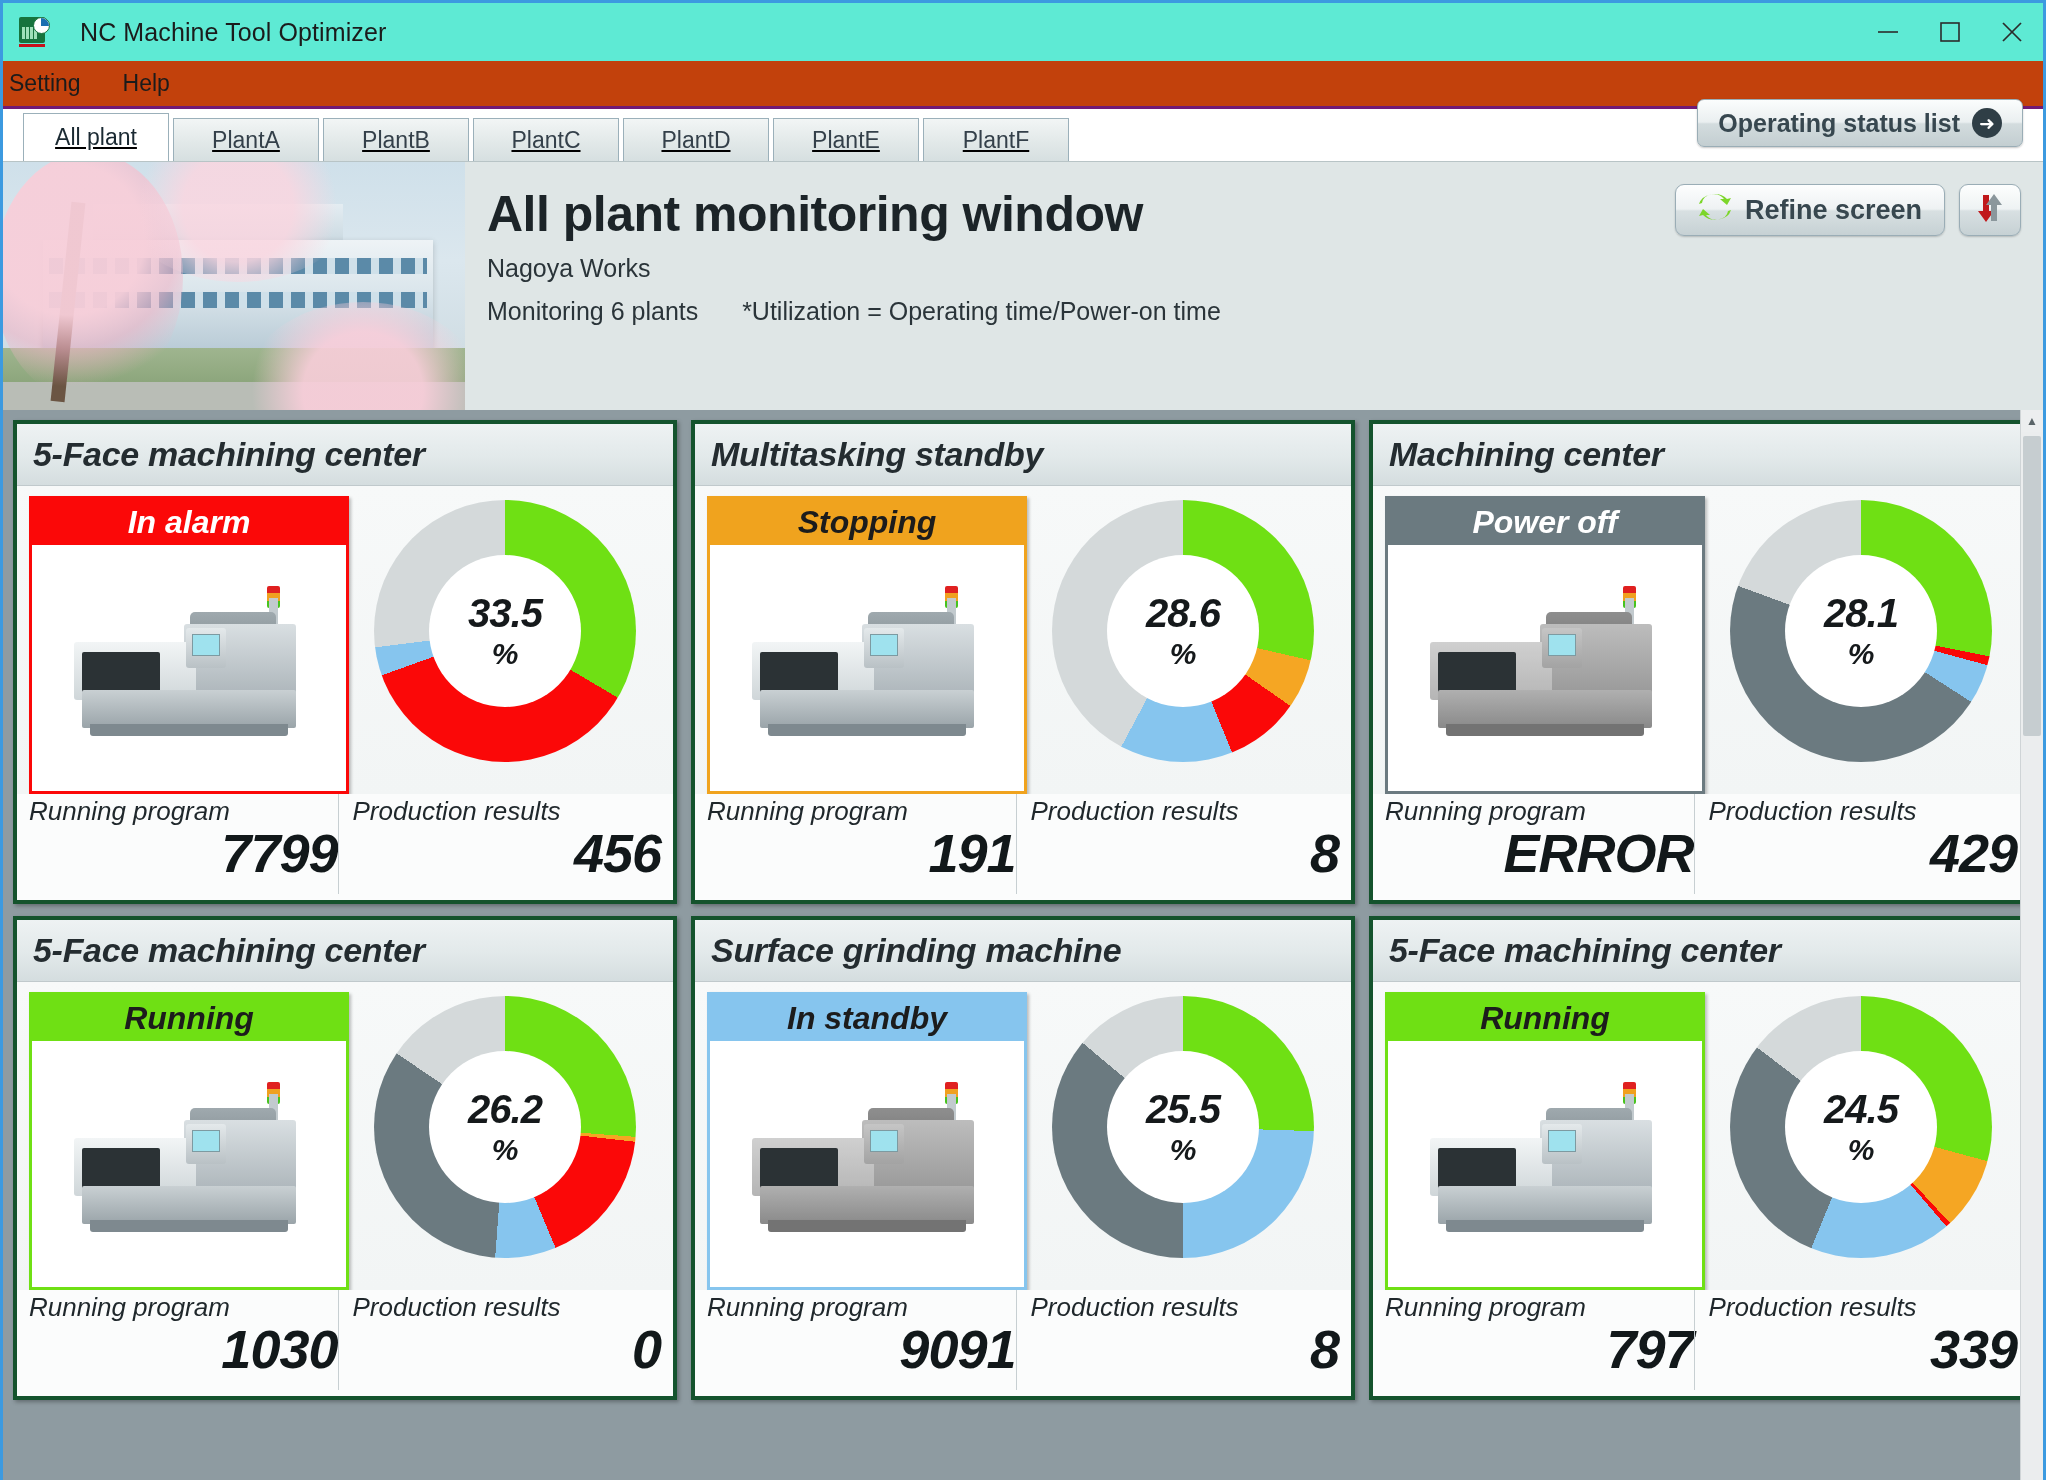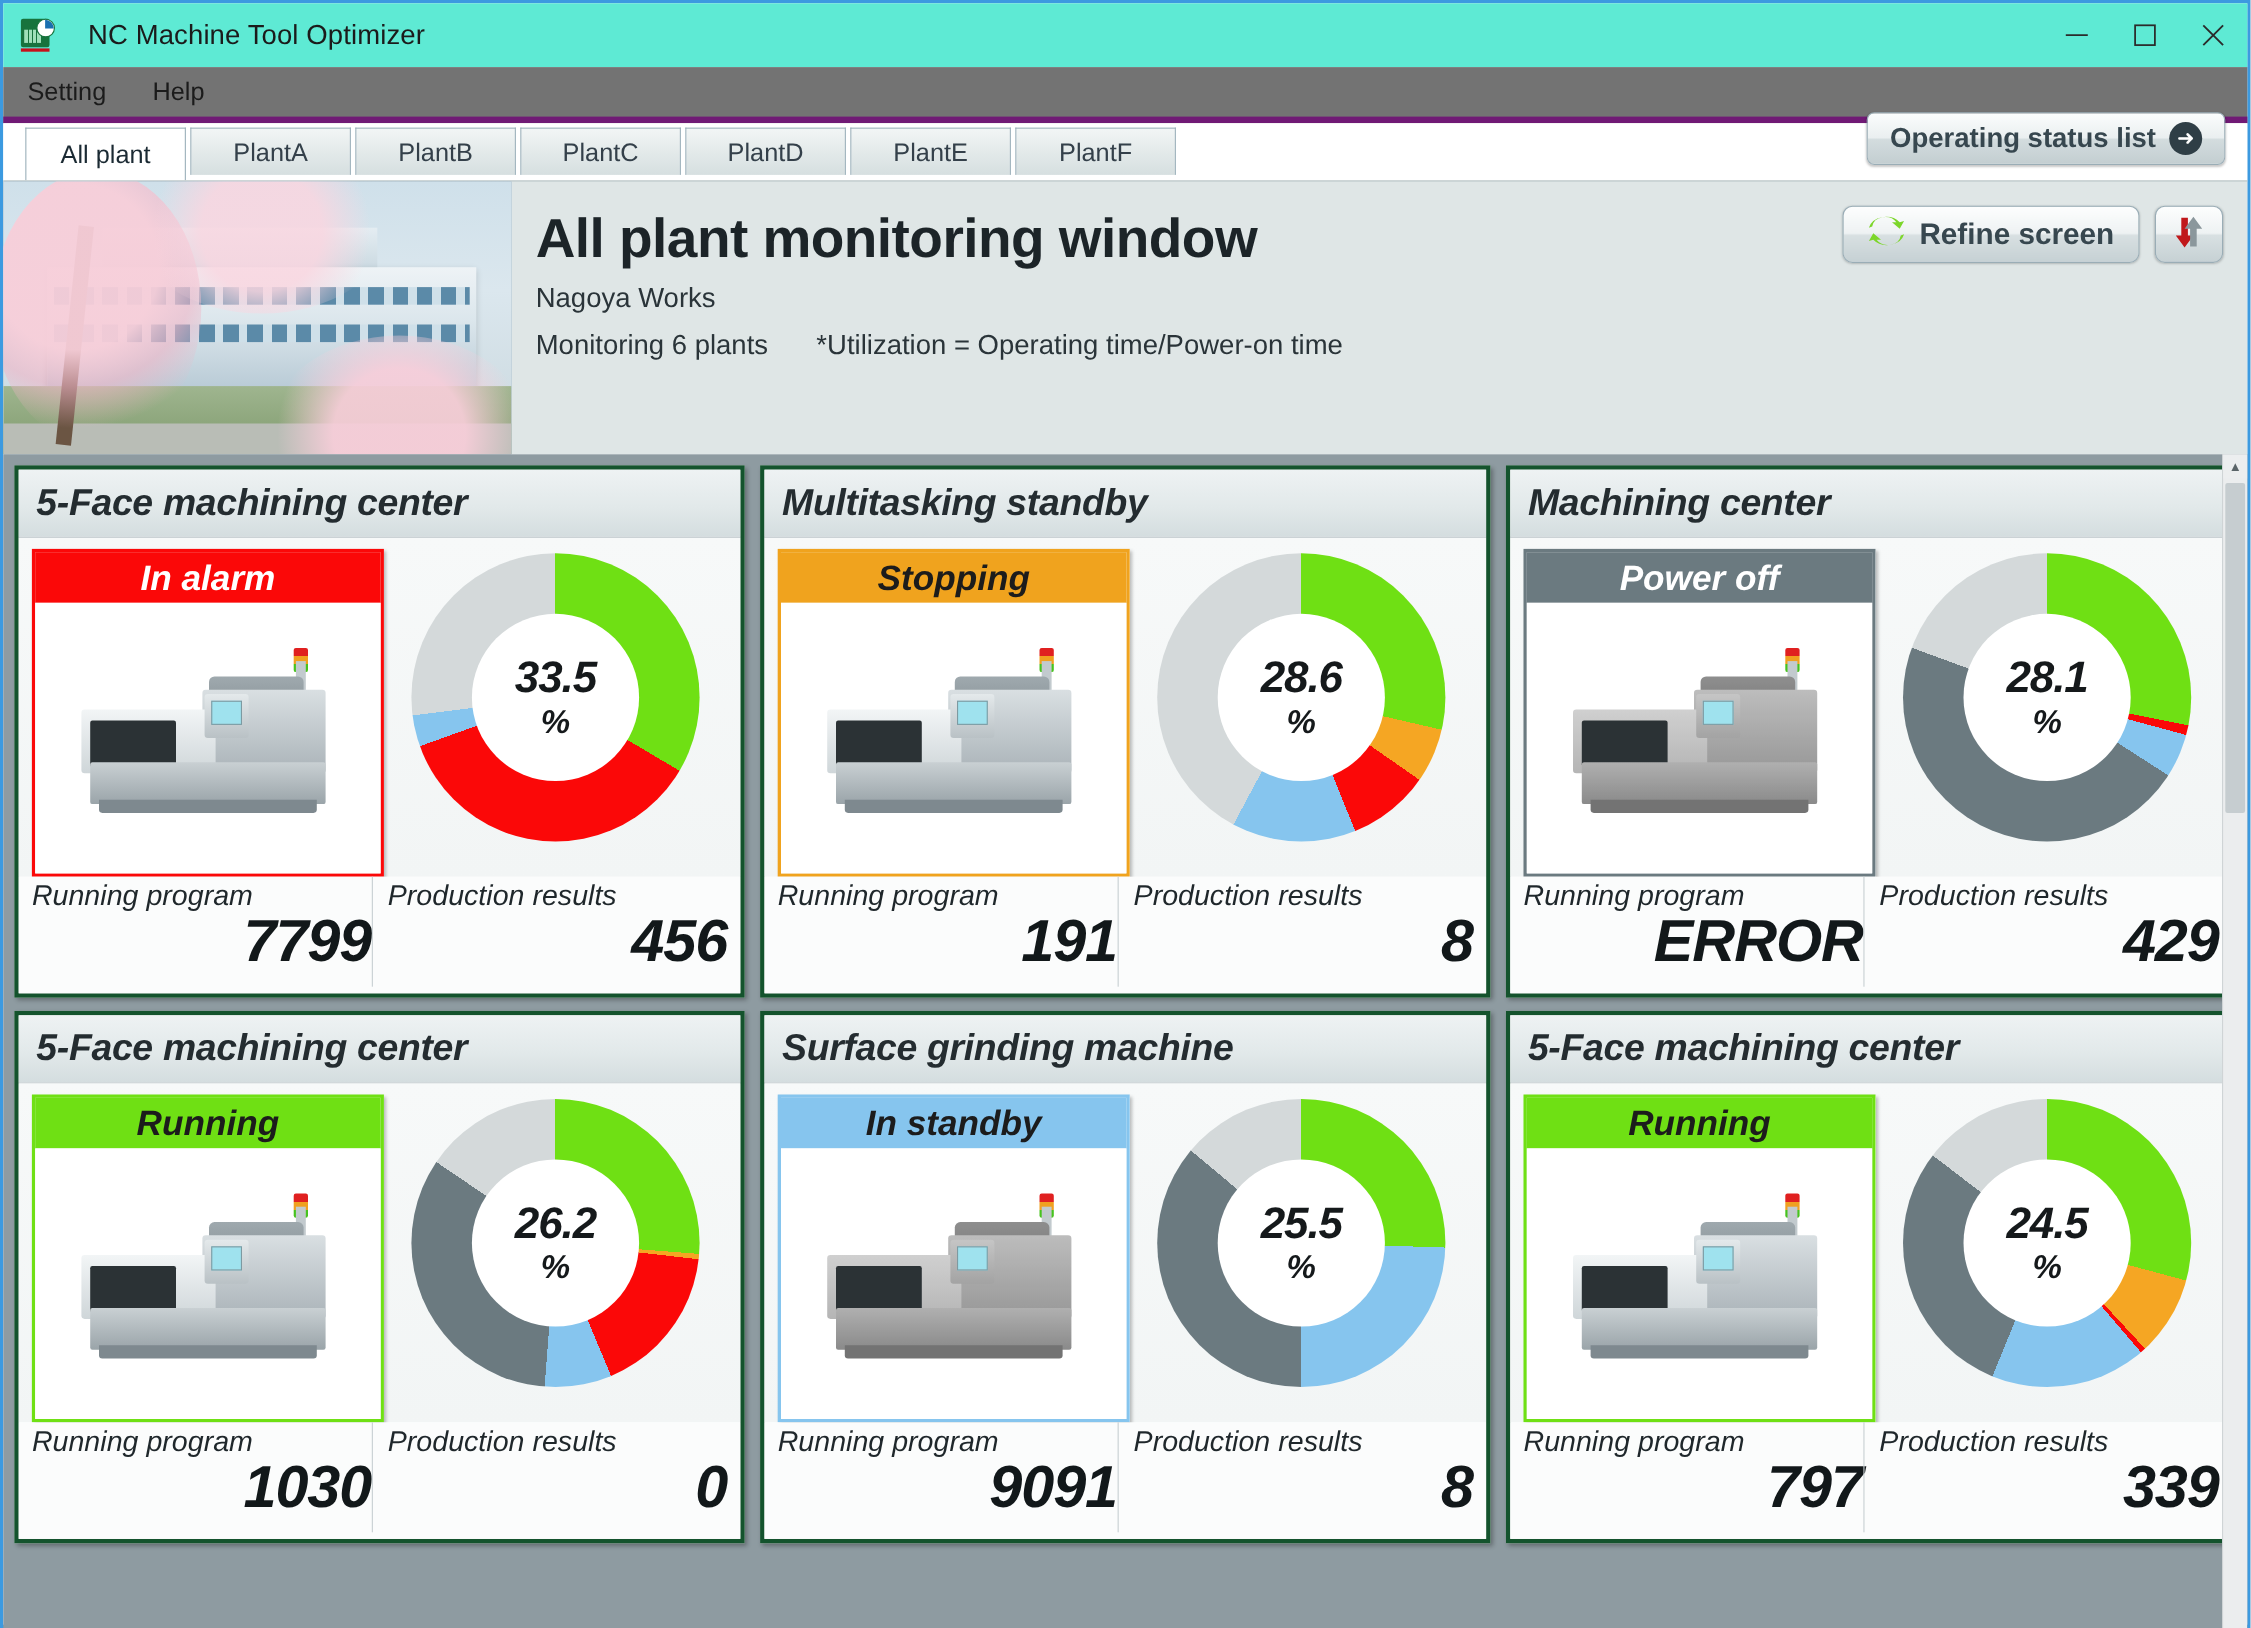--- a/index.html
+++ b/index.html
@@ -21,26 +21,26 @@
      repeating-linear-gradient(to bottom,transparent 0 3px,#17733d 3px 4px);
      background-blend-mode:normal;}
   .app-icon .pie{position:absolute;left:14px;top:0px;width:15px;height:15px;border-radius:50%;background:#ffffff;border:1px solid #17733d;}
   .app-icon .pie:after{content:"";position:absolute;left:7px;top:0;width:8px;height:8px;background:#1a6fb0;border-top-right-radius:8px;}
   .app-icon .bar{position:absolute;left:0;top:27px;width:26px;height:3px;background:#c7101b;}
   .app-title{font-size:25px;color:#1b1b1b;letter-spacing:.1px;}
   .winbtns{margin-left:auto;display:flex;height:58px;}
   .winbtn{width:62px;height:58px;display:flex;align-items:center;justify-content:center;}
   .winbtn svg{display:block;}
   
-  .menubar{height:45px;background:#737373;display:flex;align-items:center;padding-left:16px;gap:30px;
-           border-bottom:6px solid #701a75;}
+  .menubar{height:45px;background:#c2410c;display:flex;align-items:center;gap:30px;
+           border-bottom:3px solid #701a75;}
   .menuitem{font-size:23px;color:#1b1b1b;padding:2px 6px;}
   
   .tabzone{position:relative;height:52px;background:#ffffff;}
-  .tabs{position:absolute;left:20px;bottom:0;display:flex;}
+  .tabs{position:absolute;left:20px;bottom:0;display:flex;align-items:flex-end;text-decoration:underline;}
   .tab{
     width:146px;height:43px;box-sizing:border-box;display:flex;align-items:center;justify-content:center;
     font-size:23px;color:#34404a;border:1px solid #9bb0ba;border-bottom:none;margin-right:4px;
     background:linear-gradient(to bottom,#f2f5f5 0%,#e2e9e9 55%,#d6dfe0 100%);
   }
   .tab.active{background:#ffffff;border-color:#9bb0ba;height:48px;color:#1b2a33;}
   .opbtn{
     position:absolute;right:20px;bottom:14px;height:48px;box-sizing:border-box;
     display:flex;align-items:center;gap:12px;padding:0 20px;border-radius:7px;
     border:1px solid #9aadb6;color:#37474f;font-size:25px;font-weight:bold;

